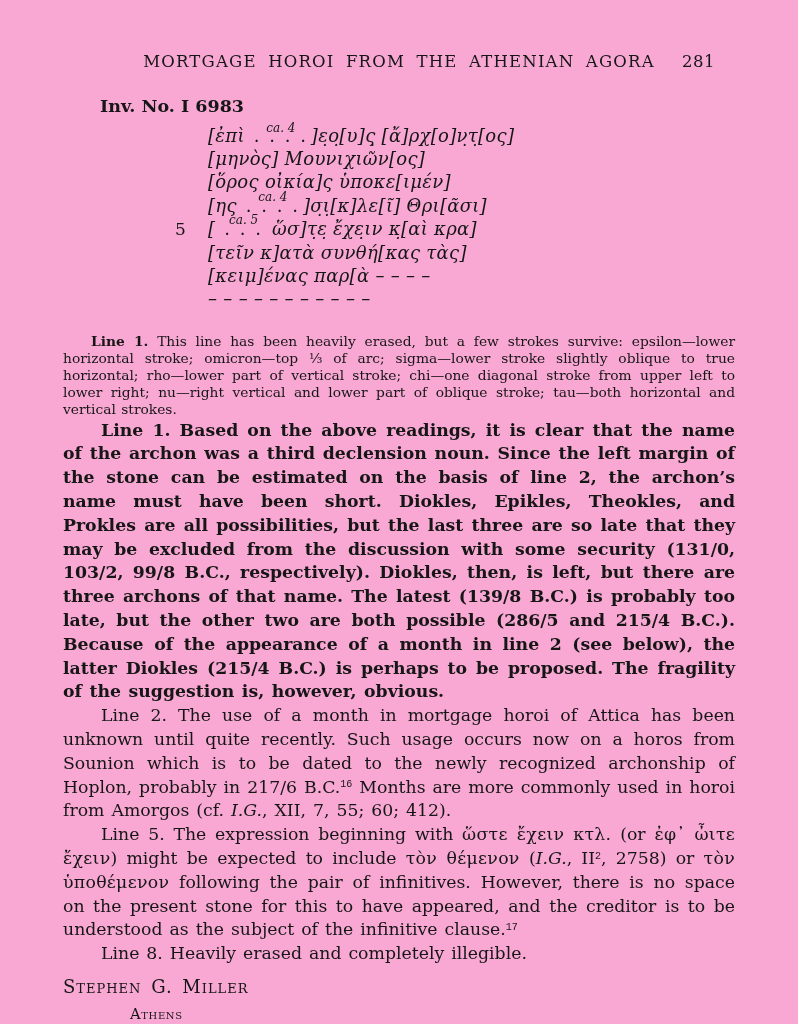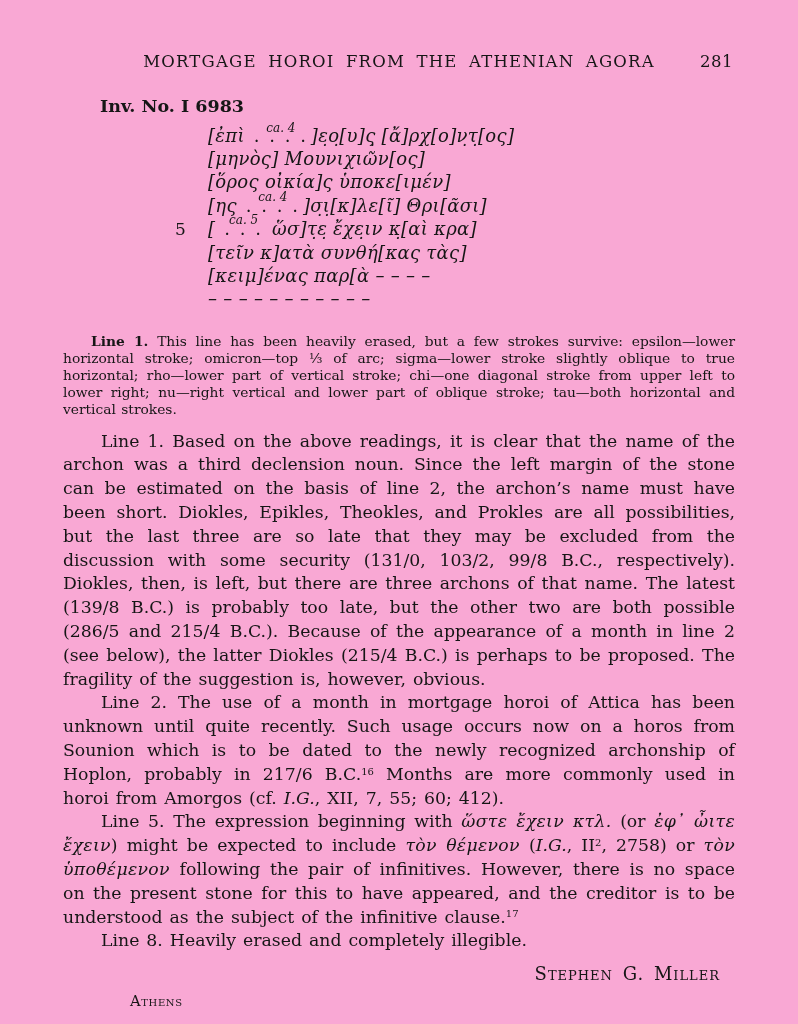--- a/index.html
+++ b/index.html
@@ -17,21 +17,21 @@
     position: relative;
     margin: 52px 63px 0 63px;
     text-align: center;
     font-size: 16.5px;
     letter-spacing: 1.2px;
     word-spacing: 5px;
     white-space: nowrap;
   }
   .page-number {
     position: absolute;
-    right: 2px; top: 0;
+    right: 20px; top: 0;
     letter-spacing: 0.5px;
     margin-left: 20px;
   }
   
   .inv-no {
     margin: 25px 63px 0 63px;
     text-indent: 37px;
     font-size: 17.5px;
     font-weight: bold;
   }
@@ -71,30 +71,29 @@
   }
   
   .body-p {
     margin: 0 63px;
     font-size: 17.3px;
     line-height: 23.8px;
     text-align: justify;
     text-indent: 38px;
     word-spacing: 1.5px;
   }
-  .body-p.first { margin-top: 11px; }
+  .body-p.first { margin-top: 0; font-weight: bold; }
   
   .seg-b { font-weight: bold; }
   .seg-i { font-style: italic; }
-  .seg-g { font-style: italic; letter-spacing: 0.3px; }
-  .seg-sup { font-size: 0.58em; position: relative; top: -0.52em; line-height: 0; }
+  .seg-g { letter-spacing: 0.3px; }
+  .seg-sup { font-size: 0.58em; position: relative; top: -0.52em; line-height: 0; font-family: Liberation Mono, monospace; }
   
   .signature {
     margin: 10px 78px 0 63px;
-    text-align: right;
     font-variant: small-caps;
     font-size: 18px;
     letter-spacing: 1px;
     word-spacing: 3px;
   }
   .affiliation {
     margin: 7px 63px 0 97px;
     font-variant: small-caps;
     font-size: 14.8px;
     line-height: 20px;

